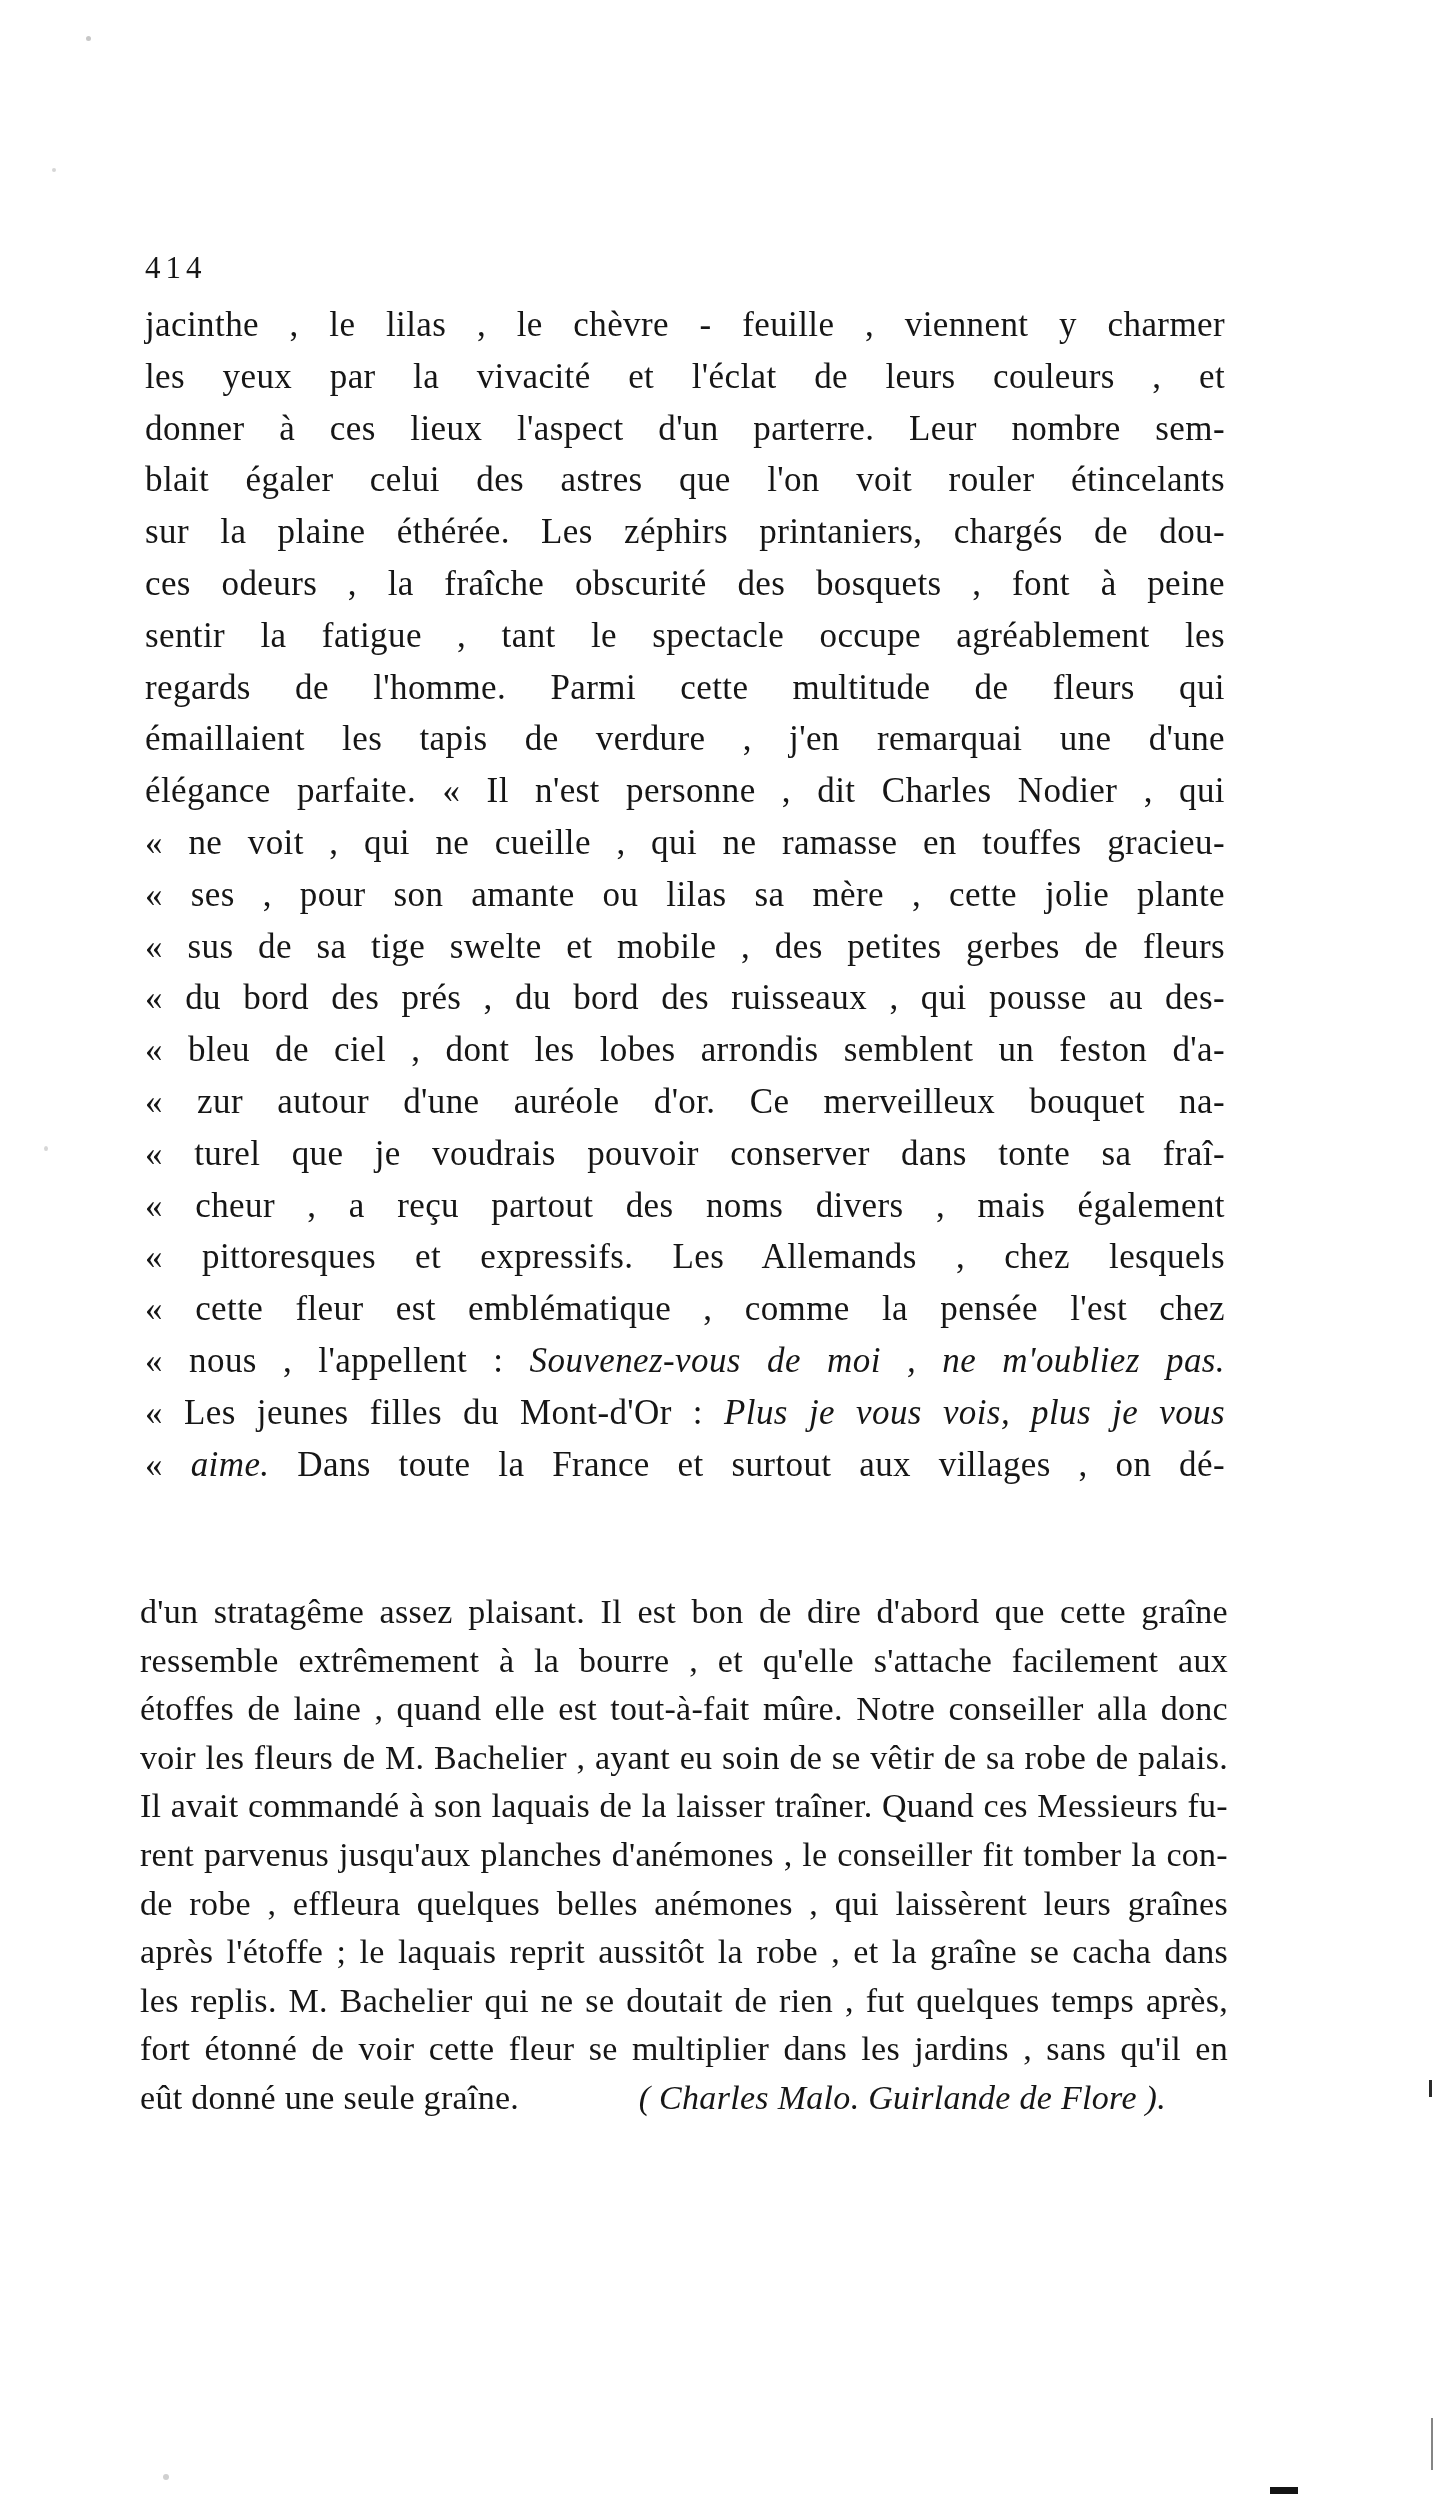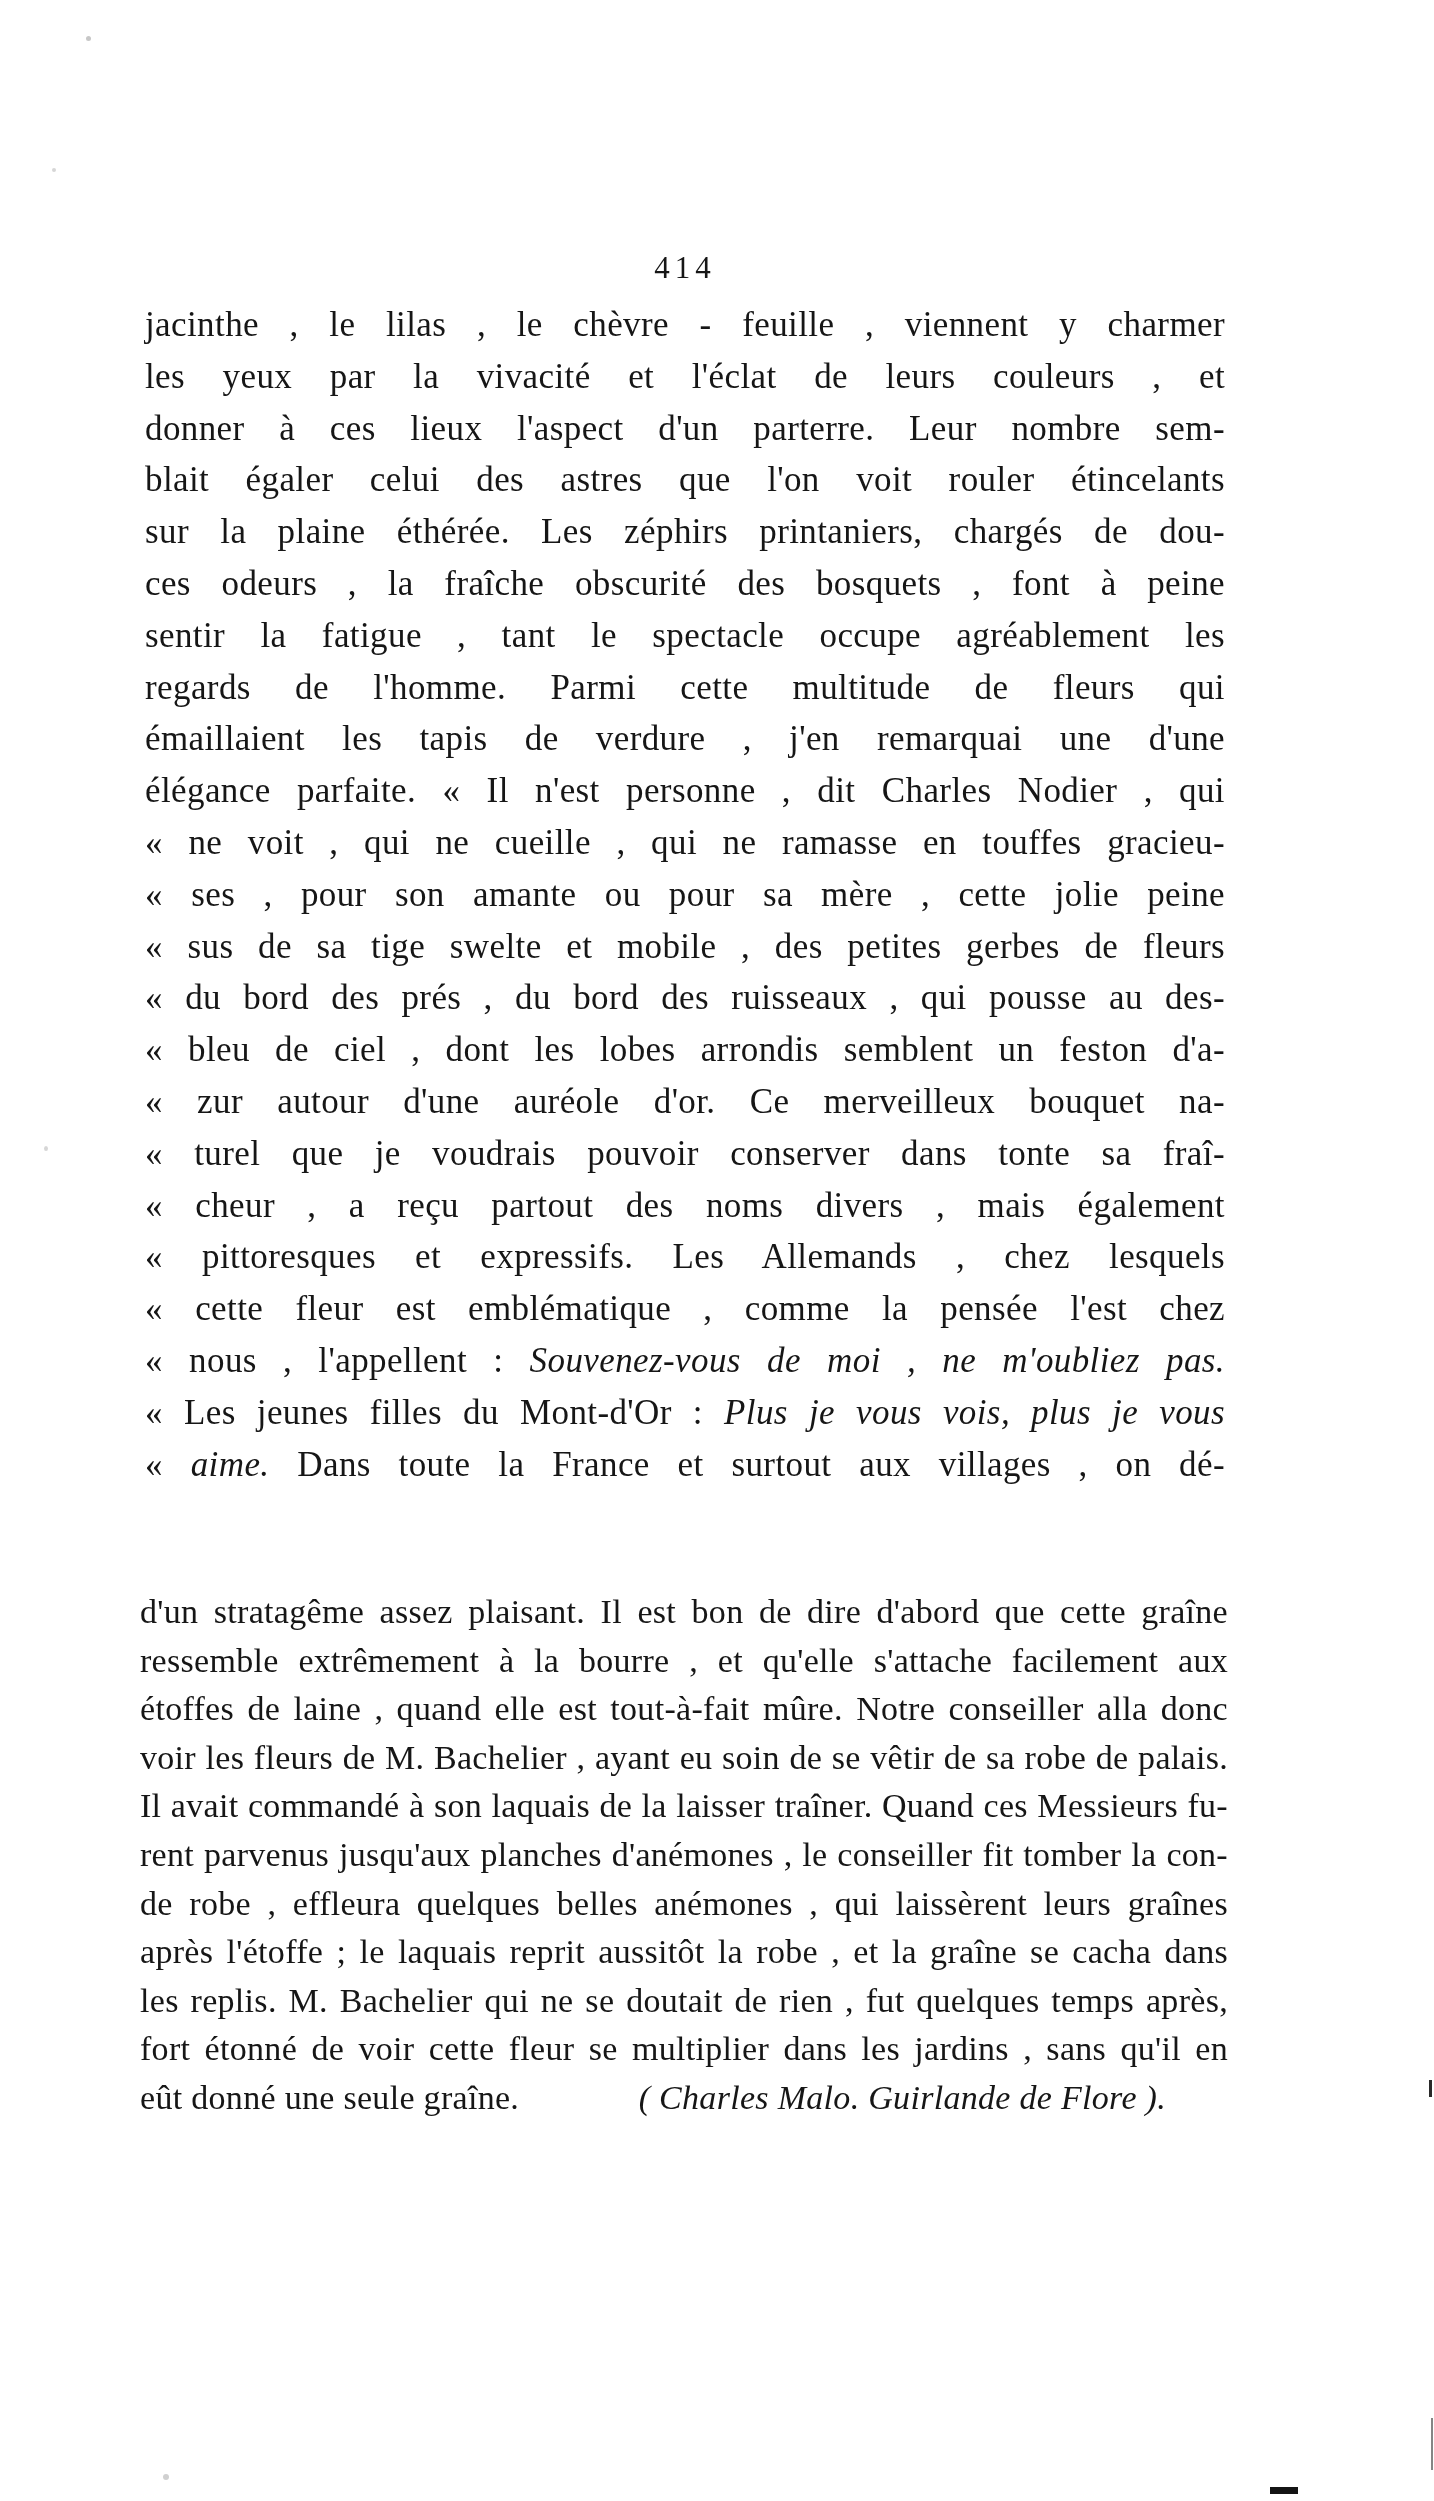--- a/index.html
+++ b/index.html
@@ -7,21 +7,21 @@
     position:relative;
     width:1434px;height:2501px;
     background:#ffffff;
     font-family:"Liberation Serif","DejaVu Serif",serif;
     color:#161616;
     overflow:hidden;
     -webkit-font-smoothing:antialiased;
   }
   .pageno{
     position:absolute;top:250px;left:145px;width:1080px;
-    text-align:center;font-size:31px;letter-spacing:5px;
+    text-align:left;font-size:31px;letter-spacing:5px;
   }
   .bodytext{
     position:absolute;top:299px;left:145px;width:1080px;
     font-size:35px;line-height:51.8px;letter-spacing:0.4px;
   }
   .fntext{
     position:absolute;top:1588px;left:140px;width:1088px;
     font-size:34px;line-height:48.6px;letter-spacing:0.3px;
   }
   .line{
@@ -57,21 +57,21 @@
     <div class="line">les yeux par la vivacité et l'éclat de leurs couleurs , et</div>
     <div class="line">donner à ces lieux l'aspect d'un parterre. Leur nombre sem-</div>
     <div class="line">blait égaler celui des astres que l'on voit rouler étincelants</div>
     <div class="line">sur la plaine éthérée. Les zéphirs printaniers, chargés de dou-</div>
     <div class="line">ces odeurs , la fraîche obscurité des bosquets , font à peine</div>
     <div class="line">sentir la fatigue , tant le spectacle occupe agréablement les</div>
     <div class="line">regards de l'homme. Parmi cette multitude de fleurs qui</div>
     <div class="line">émaillaient les tapis de verdure , j'en remarquai une d'une</div>
     <div class="line">élégance parfaite. « Il n'est personne , dit Charles Nodier , qui</div>
     <div class="line">« ne voit , qui ne cueille , qui ne ramasse en touffes gracieu-</div>
-    <div class="line">« ses , pour son amante ou pour sa mère , cette jolie peine</div>
+    <div class="line">« ses , pour son amante ou lilas sa mère , cette jolie plante</div>
     <div class="line">« sus de sa tige swelte et mobile , des petites gerbes de fleurs</div>
     <div class="line">« du bord des prés , du bord des ruisseaux , qui pousse au des-</div>
     <div class="line">« bleu de ciel , dont les lobes arrondis semblent un feston d'a-</div>
     <div class="line">« zur autour d'une auréole d'or. Ce merveilleux bouquet na-</div>
     <div class="line">« turel que je voudrais pouvoir conserver dans tonte sa fraî-</div>
     <div class="line">« cheur , a reçu partout des noms divers , mais également</div>
     <div class="line">« pittoresques et expressifs. Les Allemands , chez lesquels</div>
     <div class="line">« cette fleur est emblématique , comme la pensée l'est chez</div>
     <div class="line"><span>« nous , l'appellent : </span><span class="it">Souvenez-vous de moi , ne m'oubliez pas.</span></div>
     <div class="line"><span>« Les jeunes filles du Mont-d'Or : </span><span class="it">Plus je vous vois, plus je vous</span></div>

